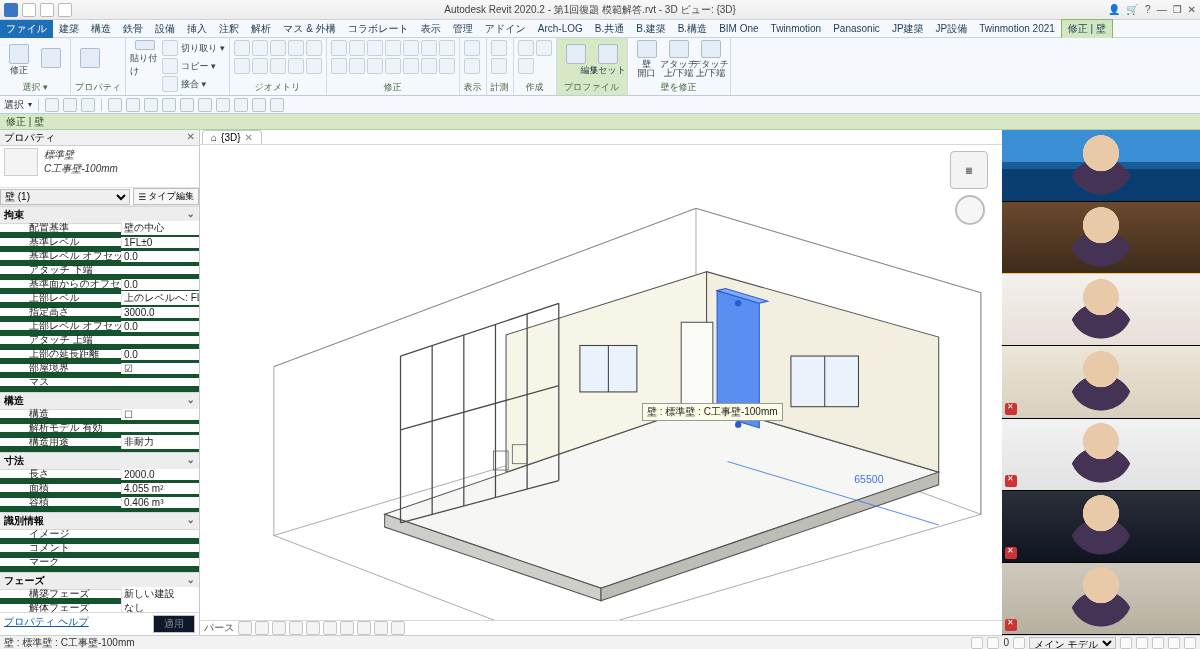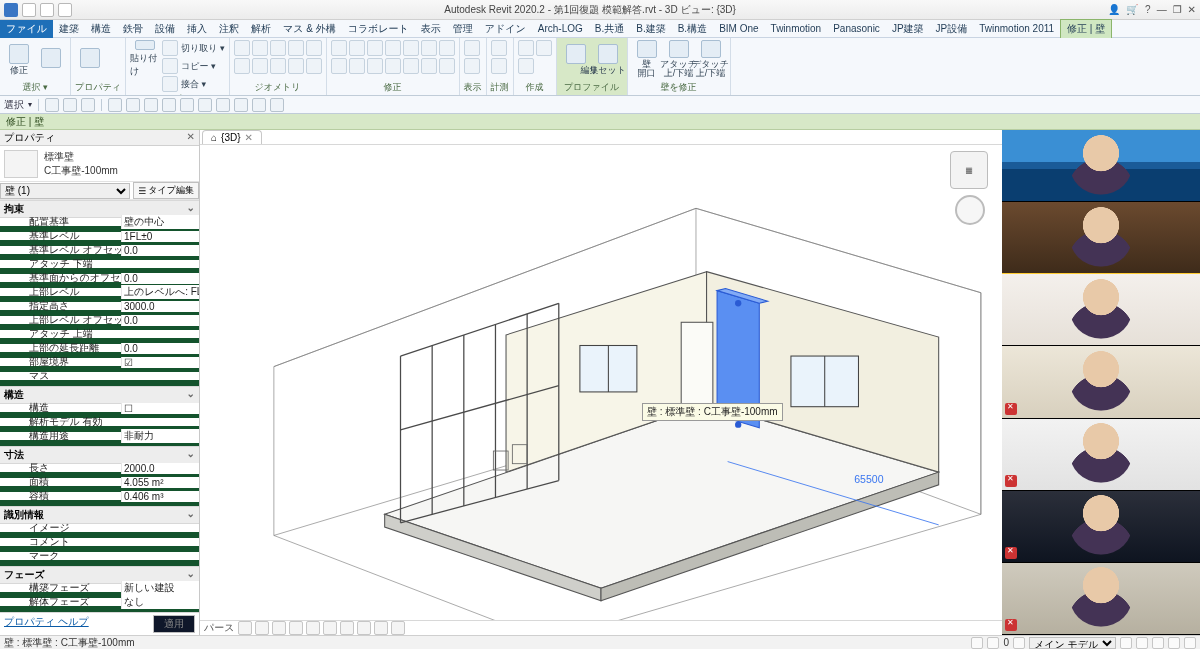--- a/index.html
+++ b/index.html
@@ -38,21 +38,21 @@
   .optrow .sep { width:1px; height:12px; background:#c0ccd8; margin:0 2px; }
 
   
   .ctxbar { height:16px; background:#d7e8c7; border-bottom:1px solid #b7cda1; padding:0 6px; font-size:10px; color:#2e4b1f; display:flex; align-items:center; }
 
   
   .main { display:flex; height: calc(649px - 20px - 18px - 58px - 18px - 16px - 14px); }
   .props { width:200px; border-right:1px solid #c8c8c8; display:flex; flex-direction:column; background:#fff; }
   .props-hdr { height:16px; background:#f0f0f0; border-bottom:1px solid #d0d0d0; font-size:10px; padding:1px 4px; display:flex; justify-content:space-between; }
   .props-hdr .x { cursor:pointer; color:#666; }
-  .type-sel { height:36px; display:flex; align-items:center; gap:6px; padding:2px 4px; border-bottom:1px solid #e2e2e2;}
+  .type-sel { height:42px; display:flex; align-items:flex-start; gap:6px; padding:2px 4px; border-bottom:1px solid #e2e2e2;font-style:italic;}
   .type-sel .thumb { width:34px;height:28px;background:#f4f4f4;border:1px solid #cfcfcf; }
   .type-sel .lines { display:flex;flex-direction:column;font-size:10px;color:#333; }
   .inst-row { height:18px; display:flex; align-items:center; border-bottom:1px solid #e6e6e6; }
   .inst-row select { flex:1; font-size:10px; height:16px; border:1px solid #bfbfbf; }
   .inst-row .btn { font-size:9px; border:1px solid #bfbfbf; background:#f6f6f6; padding:1px 4px; margin-left:3px; display:flex; align-items:center; gap:2px;}
   .prop-scroll { flex:1; overflow:auto; }
   .prop-cat { background:#ededed; font-size:10px; font-weight:bold; padding:1px 4px; border-top:1px solid #d8d8d8; border-bottom:1px solid #d8d8d8; display:flex; justify-content:space-between; }
   .prop-cat .exp { color:#666; }
   .prop-row { display:flex; font-size:10px; border-bottom:6px solid #14532d; height:14px; align-items:center;padding-left:25px; }
   .prop-row .k { width:96px; padding-left:4px; color:#222; overflow:hidden; white-space:nowrap; }
@@ -131,21 +131,21 @@
     <div class="tab">アドイン</div>
     <div class="tab">Arch-LOG</div>
     <div class="tab">B.共通</div>
     <div class="tab">B.建築</div>
     <div class="tab">B.構造</div>
     <div class="tab">BIM One</div>
     <div class="tab">Twinmotion</div>
     <div class="tab">Panasonic</div>
     <div class="tab">JP建築</div>
     <div class="tab">JP設備</div>
-    <div class="tab">Twinmotion 2011</div>
+    <div class="tab">Twinmotion 2021</div>
 <div class="tab active">修正 | 壁</div>
   </div>
 
 <div class="ribbon" id="ribbon-holder">
     <div class="ribbon-group">
       <div class="items">
         <div class="ribbon-btn-lg">
           <div class="ico"></div>
           <div style="white-space: pre; text-align: center; line-height: 9px;">修正</div>
         </div>

